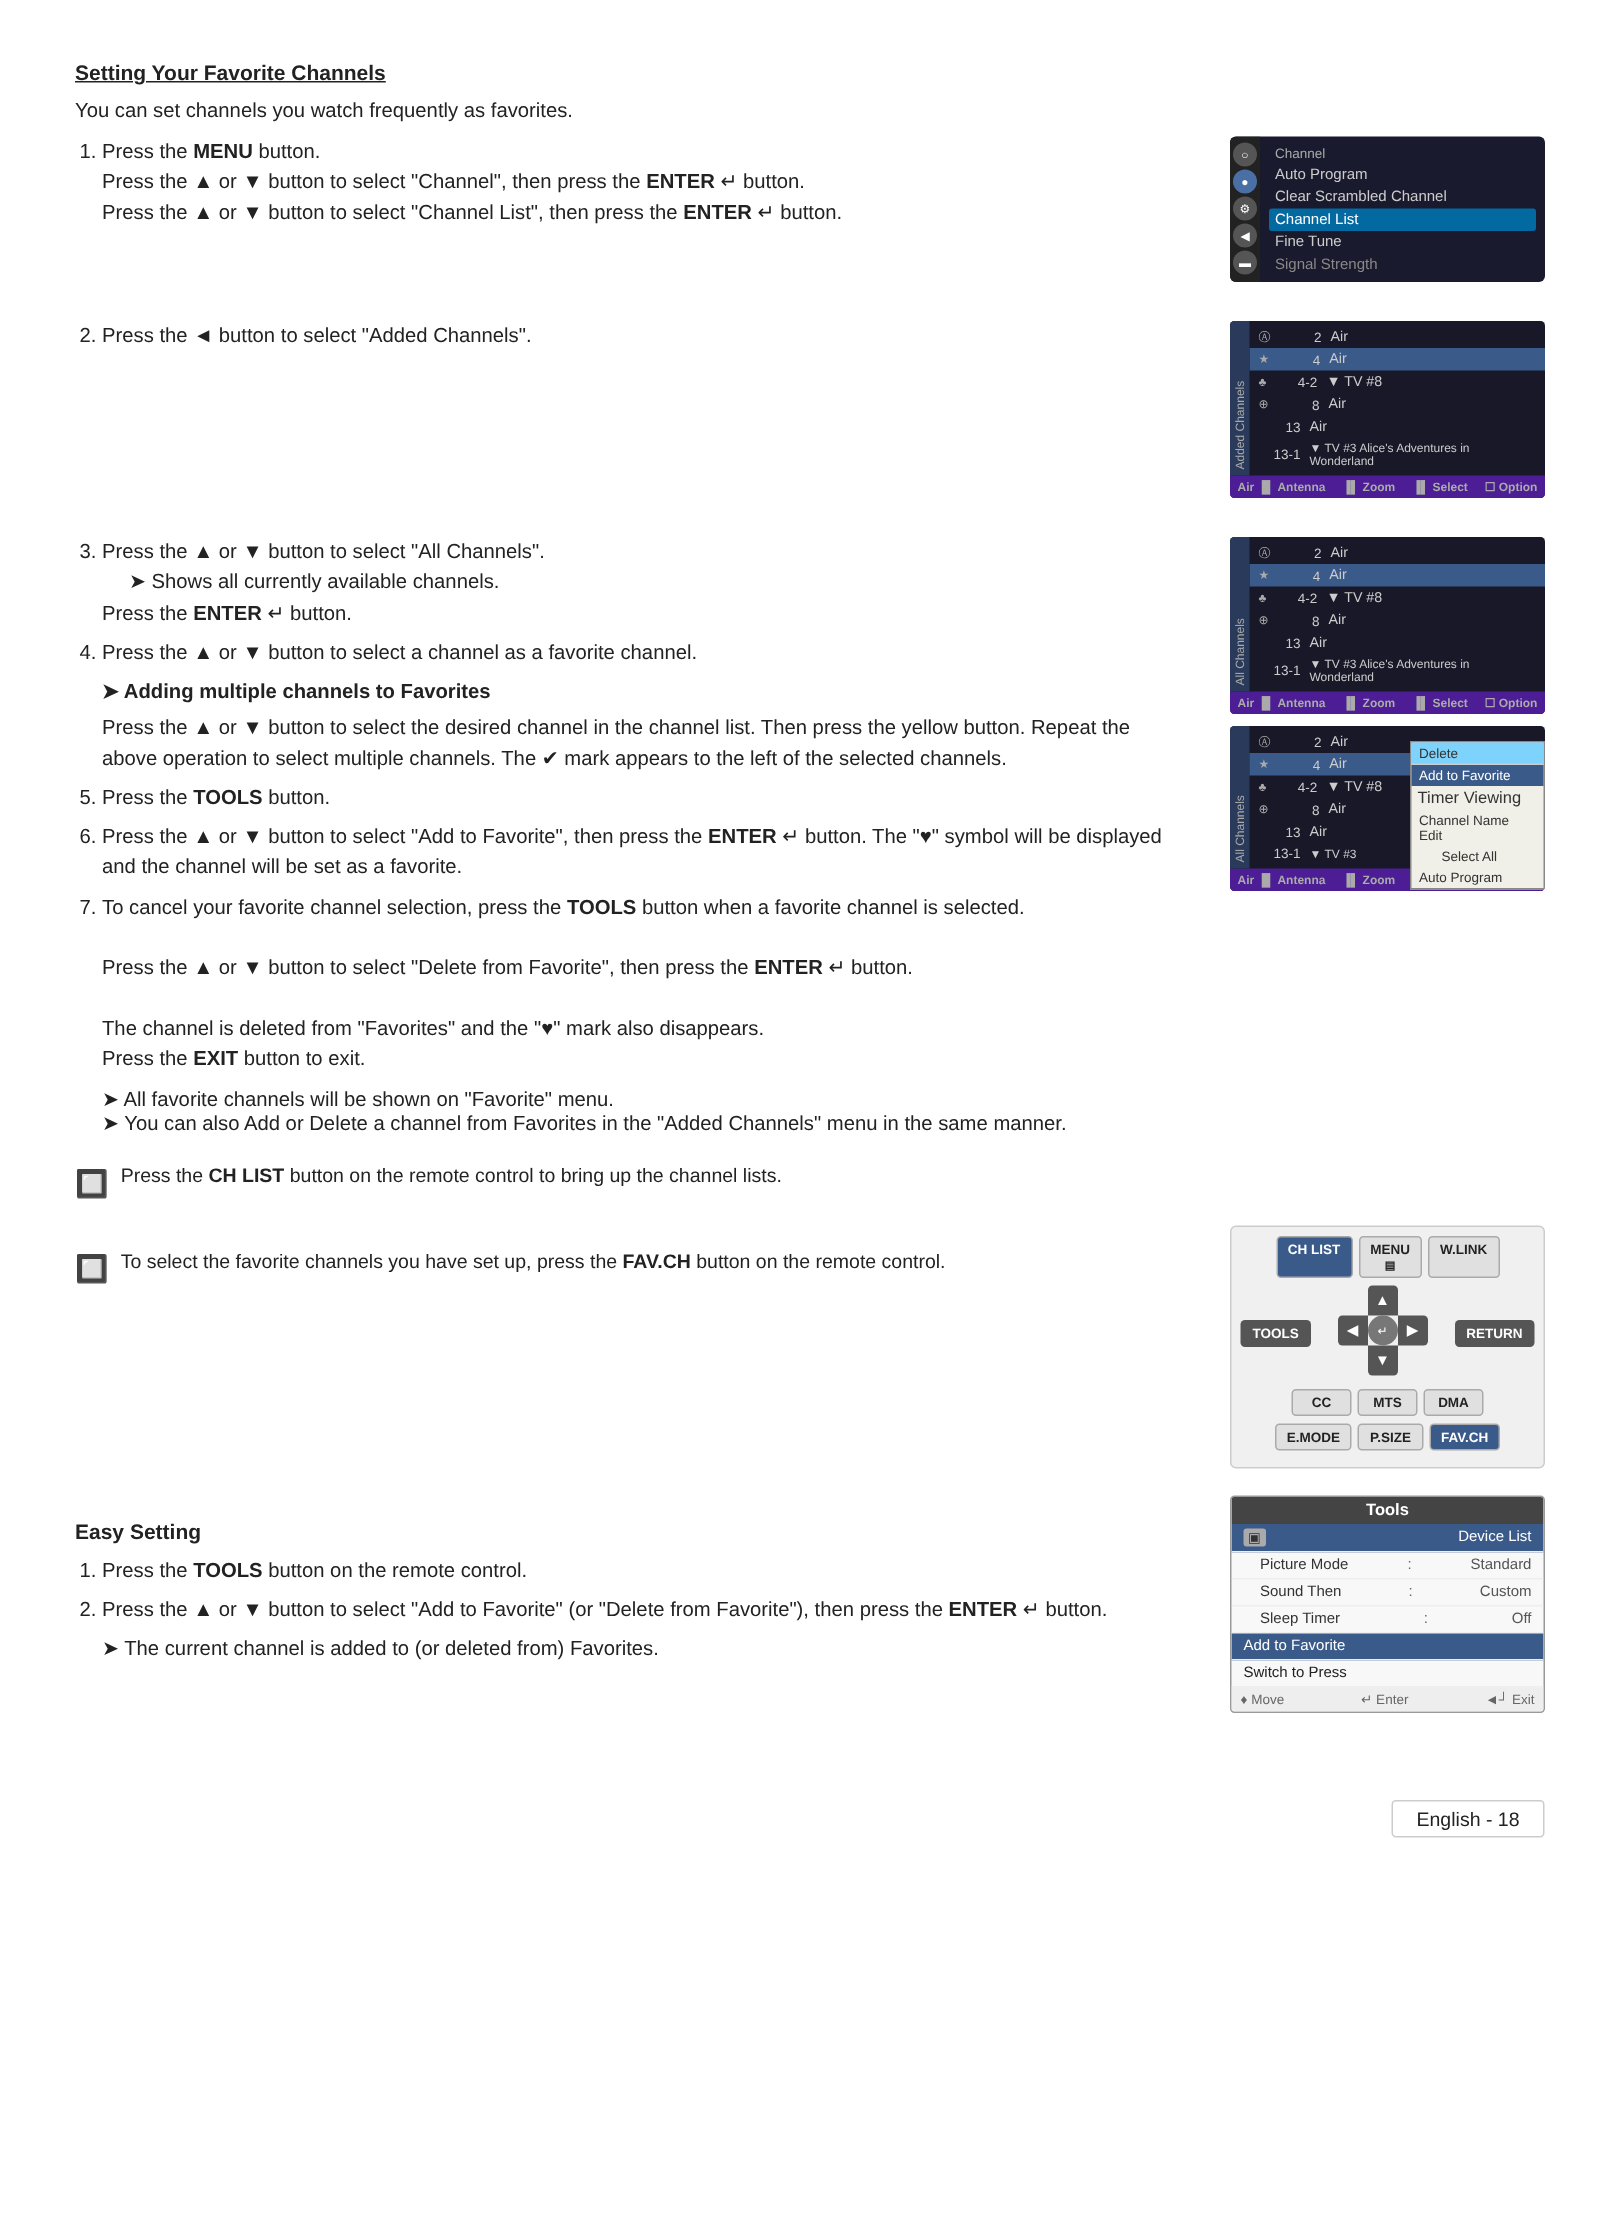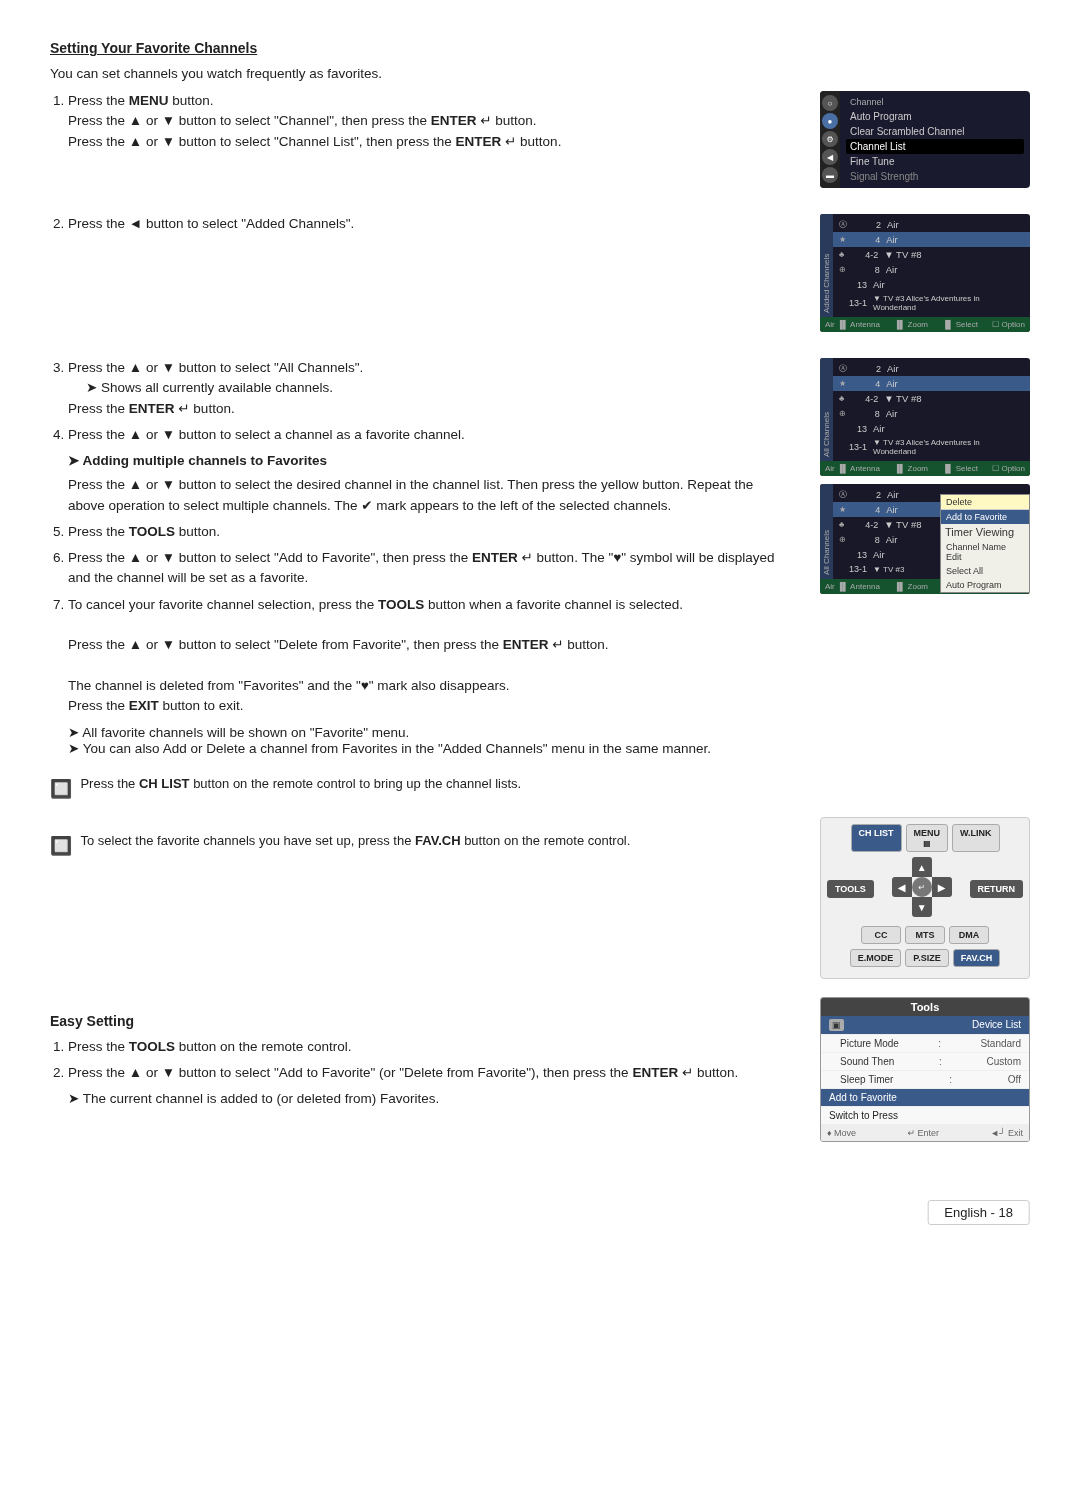--- a/index.html
+++ b/index.html
@@ -57,32 +57,33 @@
     .tv-panel .main-content {
       flex: 1;
       padding: 4px 6px;
     }
     .tv-panel .menu-item {
       padding: 2px 4px;
       font-size: 10px;
       color: #ccc;
     }
     .tv-panel .menu-item.active {
-      background: #000000;
+      background: #0369a1;
       color: #fff;
       border-radius: 2px;
     }
     .tv-panel-footer {
-      background: #14532d;
+      background: #4c1d95;
       display: flex;
       gap: 4px;
       padding: 3px 5px;
       font-size: 8px;
       color: #aaa;
       justify-content: space-between;
+      font-weight: bold;
     }
     .tv-panel-footer span { display: flex; align-items: center; gap: 2px; }
     
     .ch-panel {
       background: #181828;
       border-radius: 3px;
       color: #ddd;
       font-size: 9.5px;
       width: 210px;
       margin-bottom: 8px;
@@ -398,25 +399,25 @@
             <div class="ch-row">
               <span class="ch-num">13</span>
               <span class="ch-name">Air</span>
             </div>
             <div class="ch-row">
               <span class="ch-num">13-1</span>
               <span class="ch-name" style="font-size:8px;">▼ TV #3</span>
             </div>
 
             <div style="position:absolute;right:0;top:10px;background:#f0f0e8;border:1px solid #888;z-index:10;width:90px;">
-              <div style="padding:2px 5px;font-size:9px;color:#333;background:#fef9c3;border-bottom:1px solid #ccc;">Delete</div>
+              <div style="padding:2px 5px;font-size:9px;color:#333;background:#7dd3fc;border-bottom:1px solid #ccc;">Delete</div>
               <div style="padding:2px 5px;font-size:9px;color:#fff;background:#3a5a8a;">Add to Favorite</div>
               <div style="padding:2px 4px;font-size:11px;color:#333;">Timer Viewing</div>
               <div style="padding:2px 5px;font-size:9px;color:#333;">Channel Name Edit</div>
-              <div style="padding:2px 5px;font-size:9px;color:#333;">Select All</div>
+              <div style="padding:2px 20px;font-size:9px;color:#333;">Select All</div>
               <div style="padding:2px 5px;font-size:9px;color:#333;">Auto Program</div>
             </div>
           </div>
         </div>
         <div class="tv-panel-footer">
           <span>Air ▐▌ Antenna</span>
           <span>▐▌ Zoom</span>
           <span>▐▌ Select</span>
           <span>☐ Option</span>
         </div>

